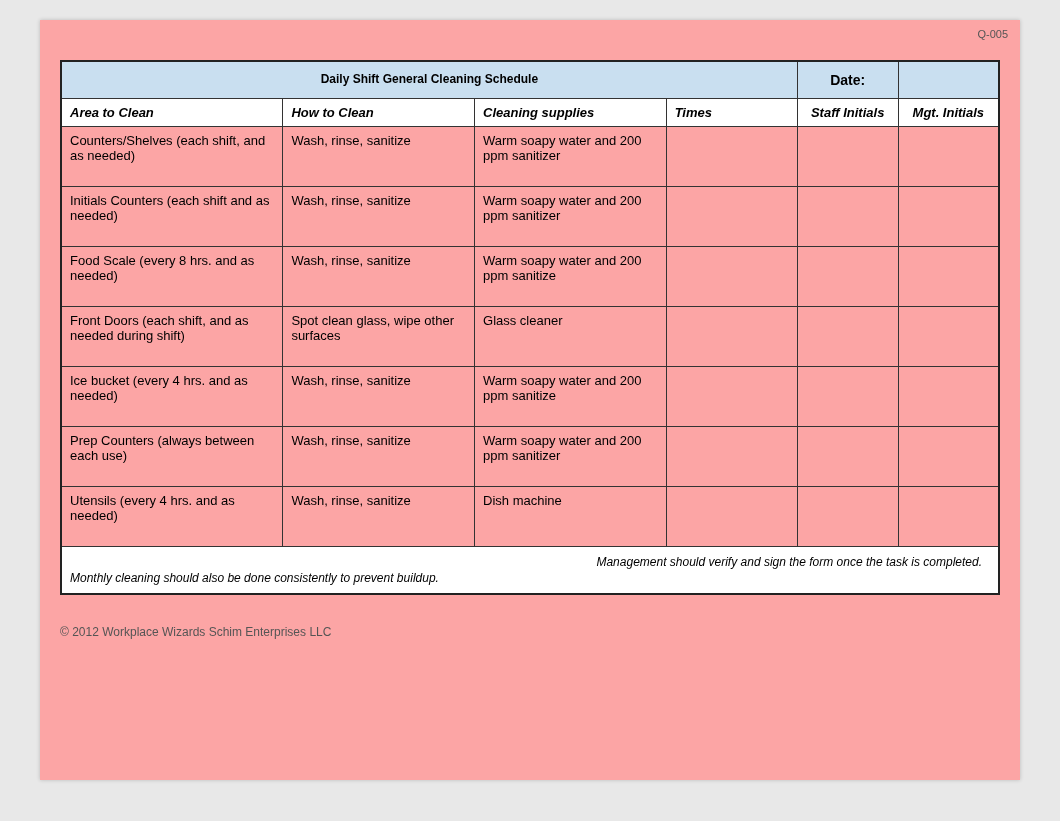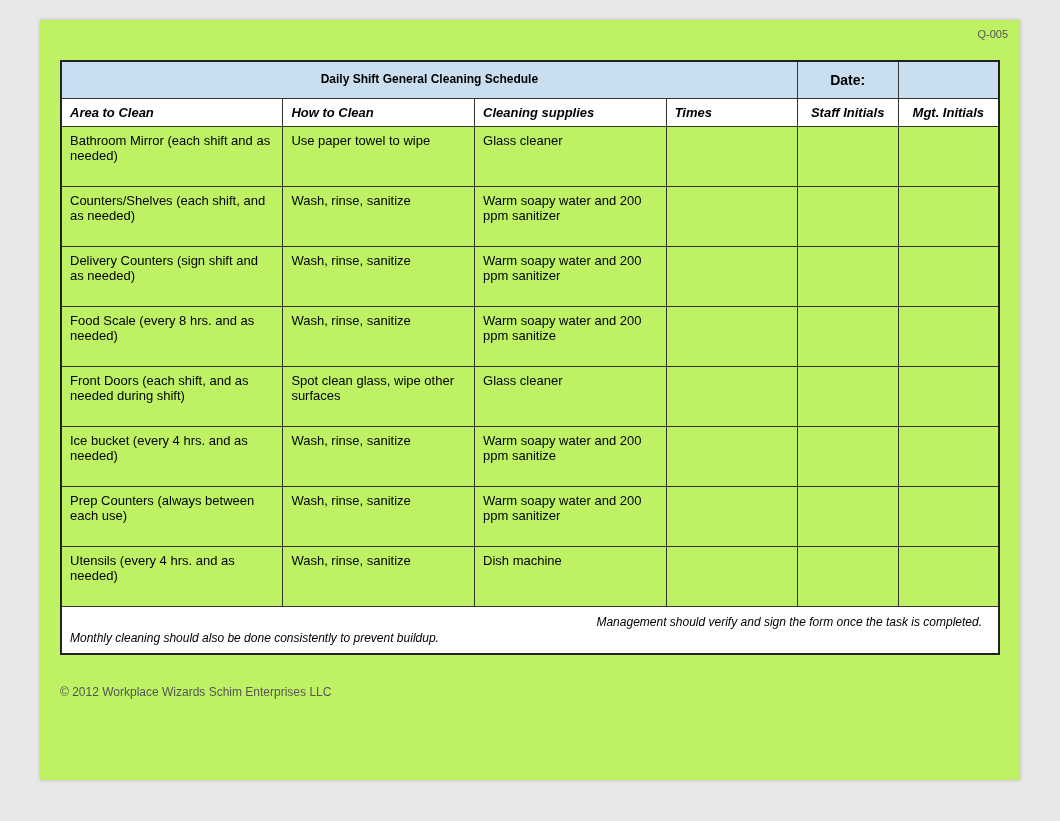--- a/index.html
+++ b/index.html
@@ -8,21 +8,21 @@
       font-family: Arial, sans-serif;
       font-size: 13px;
       display: flex;
       flex-direction: column;
       align-items: center;
       justify-content: flex-start;
       min-height: 821px;
       padding: 20px;
     }
     .page {
-      background: #bef264;
+      background: #fca5a5;
       width: 980px;
       min-height: 760px;
       padding: 20px 20px 30px 20px;
       position: relative;
       box-shadow: 0 0 4px rgba(0,0,0,0.2);
     }
     .doc-id {
       position: absolute;
       top: 8px;
       right: 12px;
@@ -106,38 +106,30 @@
       <tr>
         <td class="col-header">Area to Clean</td>
         <td class="col-header">How to Clean</td>
         <td class="col-header">Cleaning supplies</td>
         <td class="col-header">Times</td>
         <td class="col-header col-staff">Staff Initials</td>
         <td class="col-header col-mgt">Mgt. Initials</td>
       </tr>
     </tbody>
     <tbody id="data-rows">
-    <tr style="height: 60px;">
-          <td>Bathroom Mirror (each shift and as needed)</td>
-          <td>Use paper towel to wipe</td>
-          <td>Glass cleaner</td>
-          <td></td>
-          <td></td>
-          <td></td>
-        </tr>
         <tr style="height: 60px;">
           <td>Counters/Shelves (each shift, and as needed)</td>
           <td>Wash, rinse, sanitize</td>
           <td>Warm soapy water and 200 ppm sanitizer</td>
           <td></td>
           <td></td>
           <td></td>
         </tr>
         <tr style="height: 60px;">
-          <td>Delivery Counters (sign shift and as needed)</td>
+          <td>Initials Counters (each shift and as needed)</td>
           <td>Wash, rinse, sanitize</td>
           <td>Warm soapy water and 200 ppm sanitizer</td>
           <td></td>
           <td></td>
           <td></td>
         </tr>
         <tr style="height: 60px;">
           <td>Food Scale (every 8 hrs. and as needed)</td>
           <td>Wash, rinse, sanitize</td>
           <td>Warm soapy water and 200 ppm sanitize</td>

